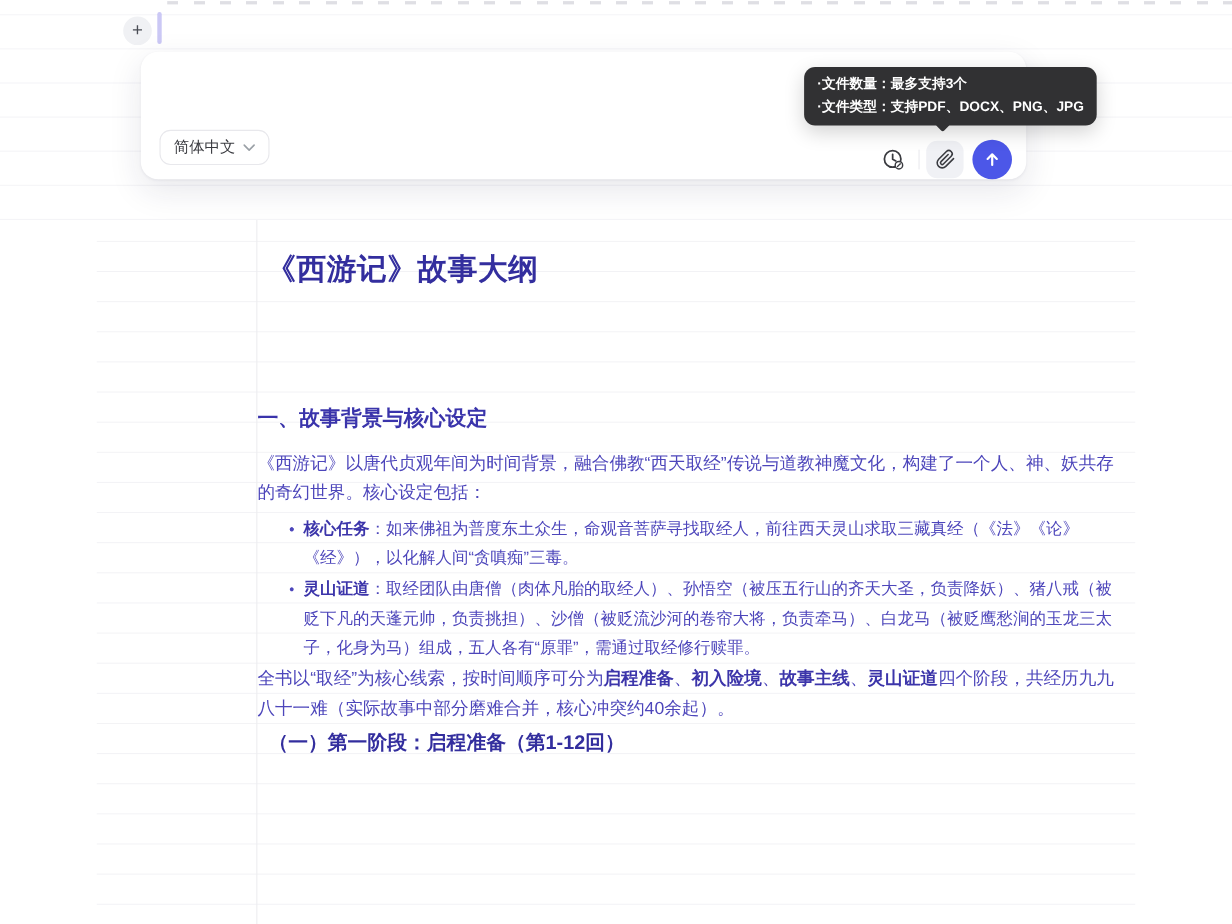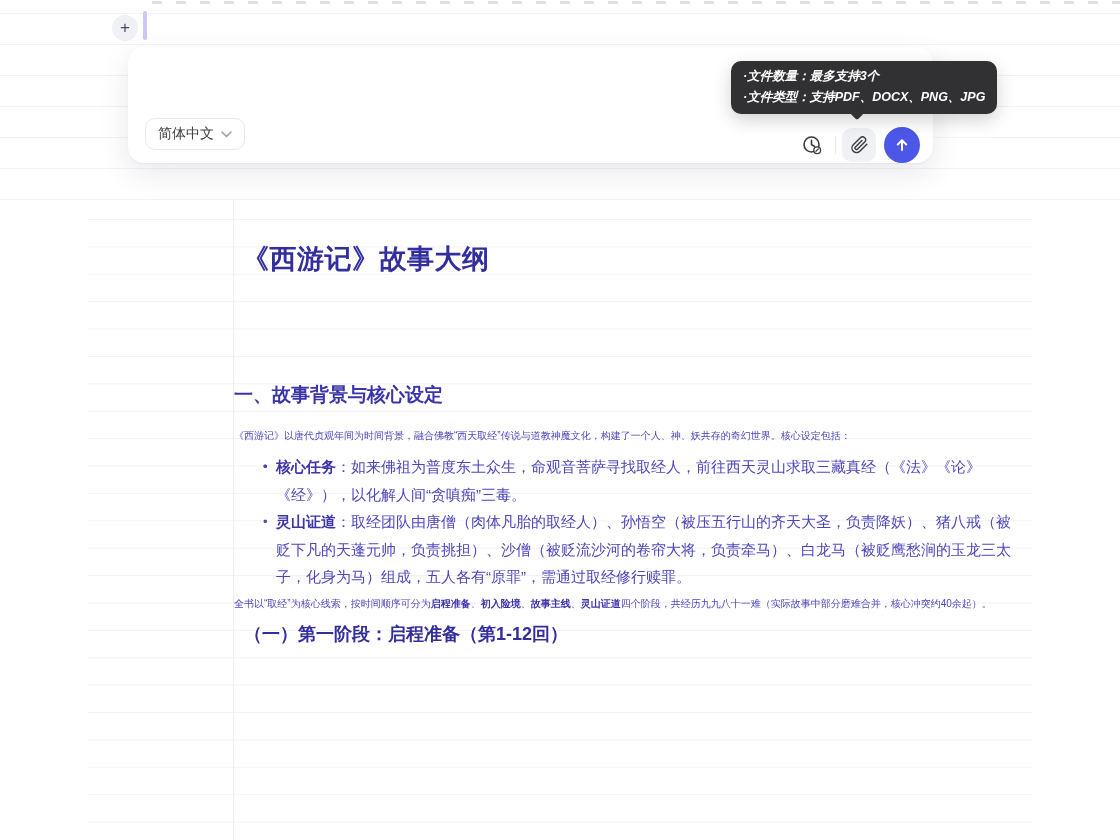--- a/index.html
+++ b/index.html
@@ -63,36 +63,35 @@
     width:36px; height:36px; border-radius:50%; margin-left:8px;
     background:var(--accent,#4c57e8); display:flex; align-items:center;
     justify-content:center; cursor:pointer; border:none;
   }
   
   .tooltip {
     position:absolute; left:731px; top:61px; z-index:5;
     background:var(--tooltip-bg,#313133); color:#fff; border-radius:10px;
     padding:5px 12px 6px; font-size:12.5px; font-weight:bold; line-height:21px;
     box-shadow:0 6px 18px rgba(0,0,0,.18);
-    font-style:italic;
   }
   .tooltip .tline { white-space:nowrap; }
   .tooltip .tip-arrow {
     position:absolute; left:121px; bottom:-4px; width:10px; height:10px;
     background:var(--tooltip-bg,#313133); transform:rotate(45deg); border-radius:2px;
   }
   
   .doc-col { position:absolute; left:234px; top:200px; width:790px; height:640px; overflow:hidden; }
   .doc-col .h1 { font-size:27px; font-weight:bold; color:var(--heading,#332e9e);
-    margin:40px 0 0 8px; line-height:38px; letter-spacing:.5px; }
+    margin:26px 0 0 8px; line-height:38px; letter-spacing:.5px; }
   .doc-col .h2 { font-size:19px; font-weight:bold; color:var(--heading2,#3a34ab);
     line-height:26px; margin:30px 0 14px 0; }
   .doc-col .h1 + .h2 { margin-top:104px; }
   .doc-col .li + .h2 { margin-top:31px; }
-  .doc-col p { font-size:10px; line-height:27.4px; color:var(--body,#4d46bb);
+  .doc-col p { font-size:16px; line-height:27.4px; color:var(--body,#4d46bb);
     margin:0 0 4px 0; }
   .doc-col .li { position:relative; font-size:15px; line-height:27.4px;
     color:var(--body,#4d46bb); padding-left:42px; }
   .doc-col .li .dot { position:absolute; left:29px; top:0; font-size:13px; }
   .doc-col b { color:var(--body-bold,#3c35aa); font-weight:bold; }
   .doc-col .h3 { font-size:18px; font-weight:bold; color:var(--heading,#332e9e);
     line-height:24px; margin:4px 0 0 10px; }
   svg { display:block; }
 </style>
 </head>

